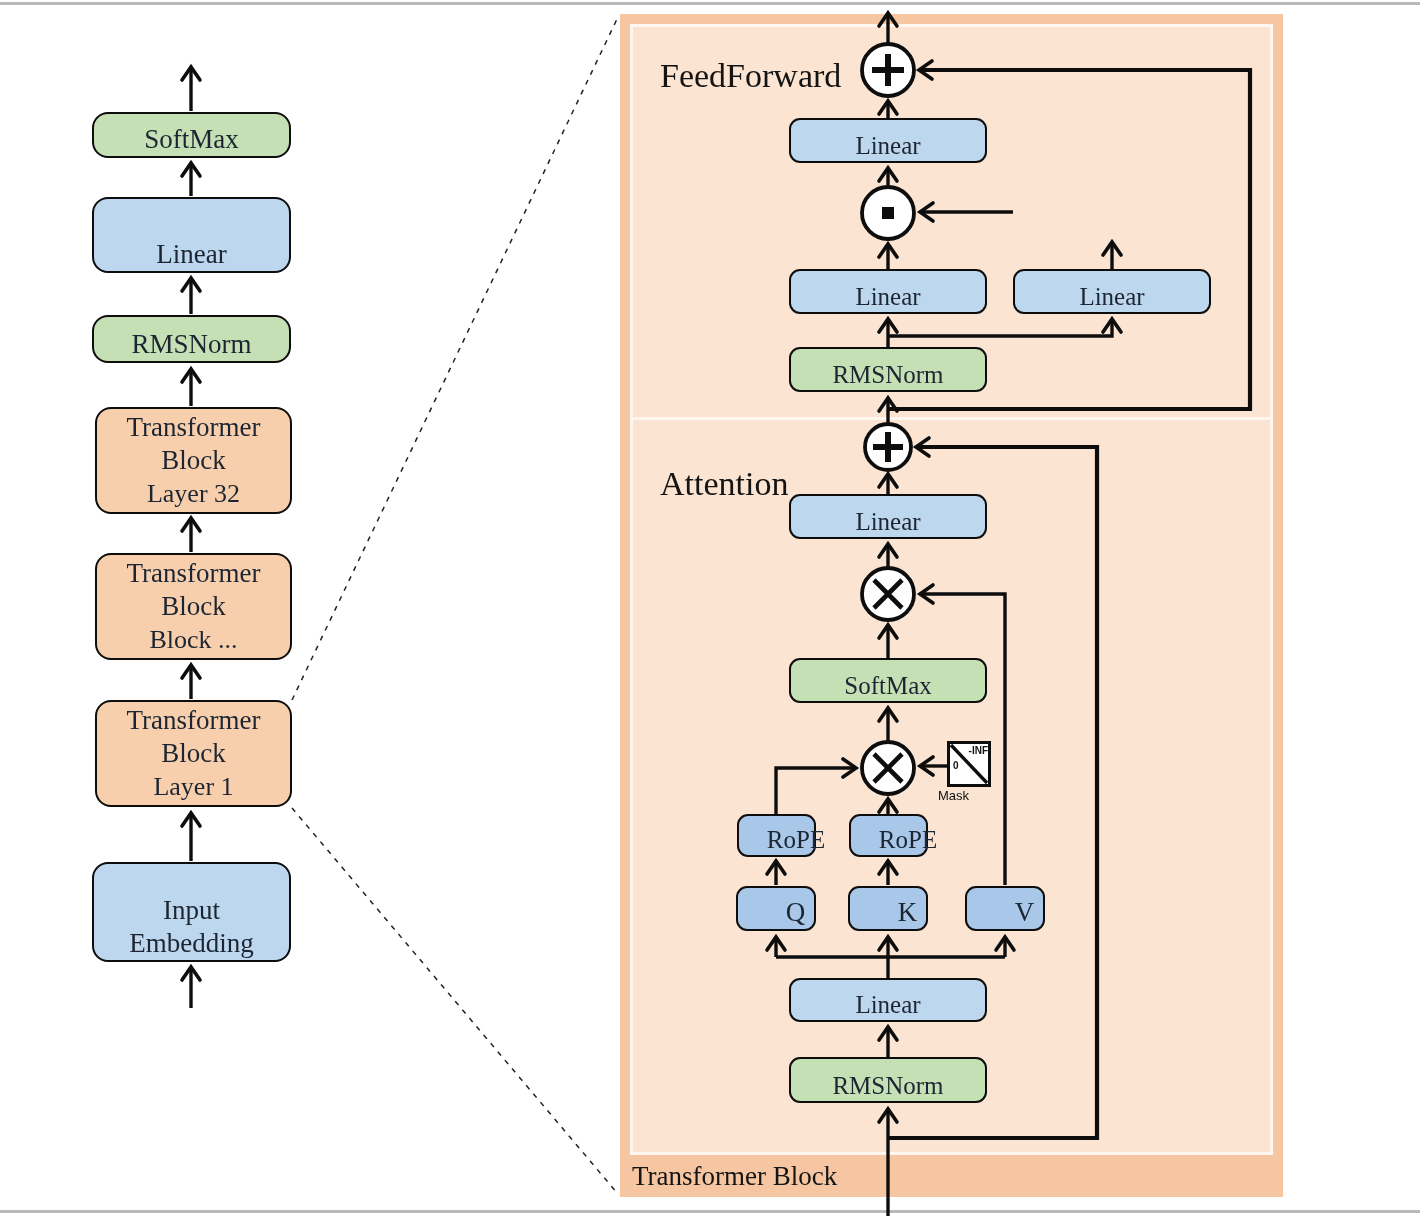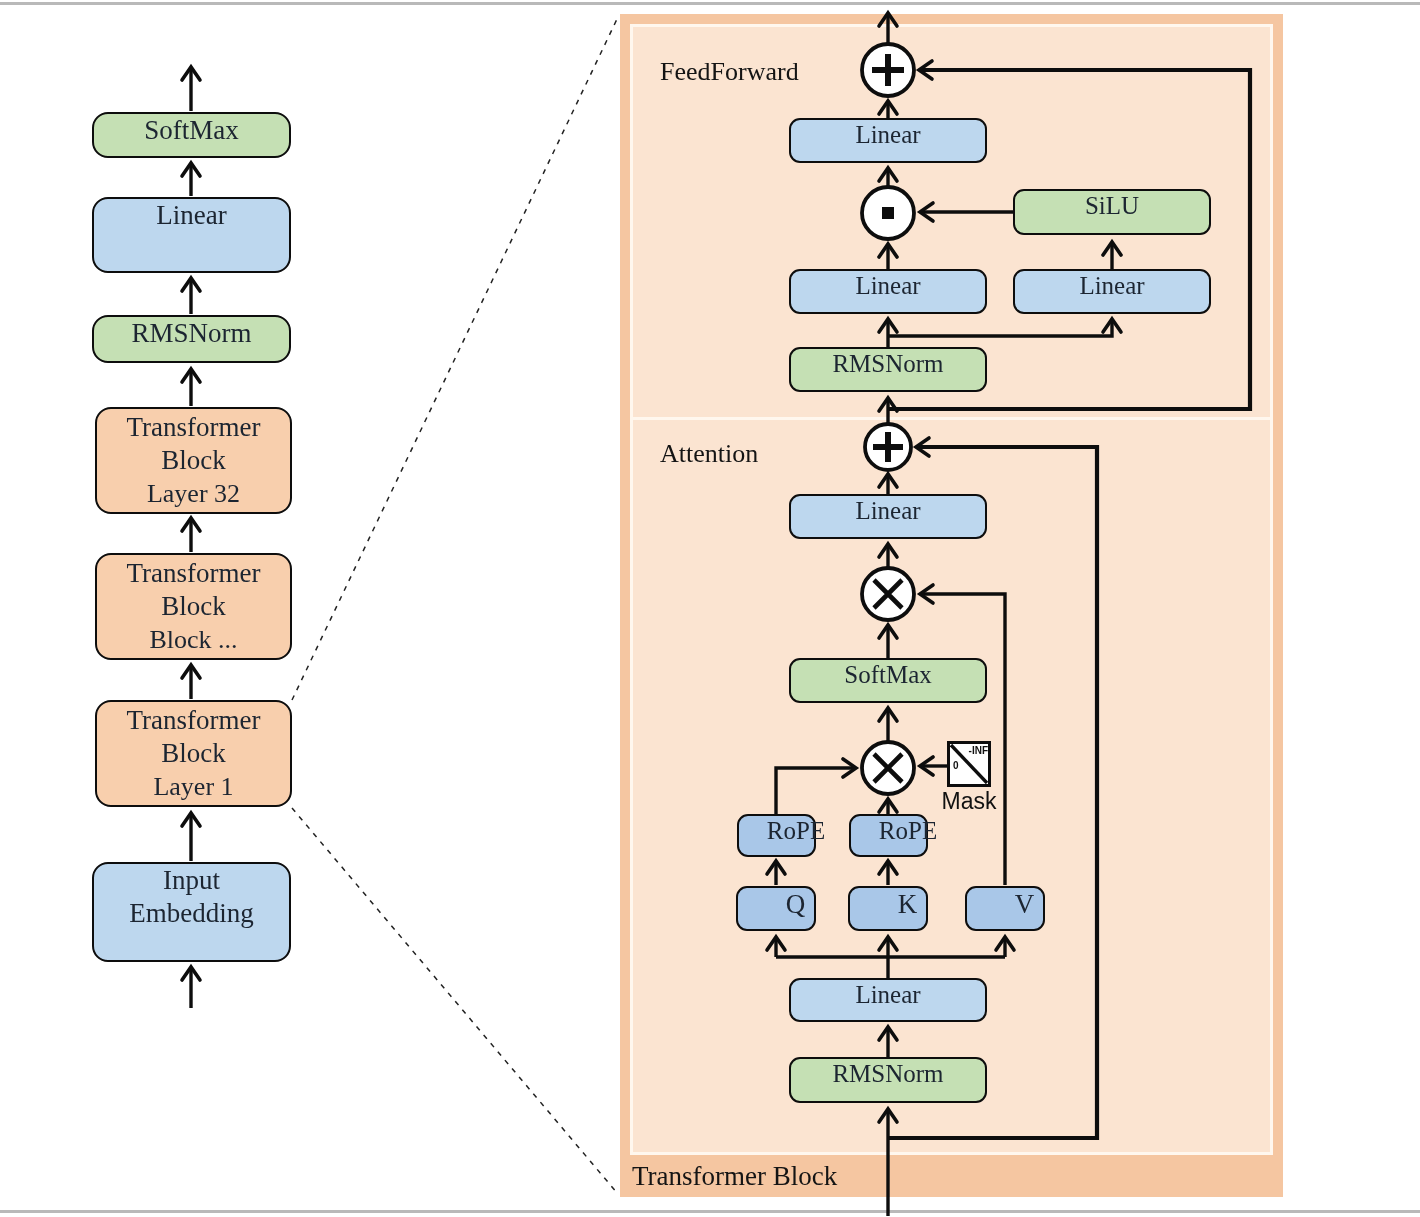--- a/index.html
+++ b/index.html
@@ -7,21 +7,21 @@
     position:relative;width:1420px;height:1217px;background:#ffffff;
     overflow:hidden;font-family:"Liberation Serif","DejaVu Serif",serif;
   }
   .frame-line{position:absolute;left:0;width:1420px;height:3px;background:var(--frame-line,#b9b9b9);}
   .frame-top{top:2px;}
   .frame-bottom{top:1210px;}
 
   
   .box{
     position:absolute;box-sizing:border-box;border:2.5px solid #0d0d0d;border-radius:11px;
-    display:flex;flex-direction:column;align-items:center;justify-content:flex-start;
+    display:flex;flex-direction:column;align-items:center;justify-content:flex-end;
     color:var(--text,#1c2531);text-align:center;line-height:1.22;
   }
   .blue{background:var(--blue-block,#bdd7ee);}
   .blue2{background:var(--blue-small,#a9c7e8);padding-left:39px;}
   .green{background:var(--green-block,#c5e0b4);}
   .orange{background:var(--orange-block,#f8cfad);}
   .r16{border-radius:16px;}
   .f27{font-size:27px;}
   .f25{font-size:25px;}
   .sub{font-size:26px;margin-top:1px;}
@@ -31,61 +31,61 @@
     position:absolute;left:620px;top:14px;width:663px;height:1183px;
     background:var(--panel-outer,#f5c6a1);
   }
   .panel-inner{
     position:absolute;box-sizing:border-box;left:10px;width:643px;
     background:var(--panel-inner,#fbe4d1);border:3px solid rgba(255,250,243,0.85);
   }
   .panel-ff{top:10px;height:403px;}
   .panel-attn{top:403px;height:738px;}
   .panel-label{
-    position:absolute;font-size:26px;color:#141414;
+    position:absolute;font-size:34px;color:#141414;
   }
   .panel-title{
     position:absolute;left:12px;top:1147px;font-size:27px;color:#141414;
   }
 
   
   .mask{
     position:absolute;left:947px;top:741px;width:44px;height:46px;box-sizing:border-box;
     background:#ffffff;border:3px solid #0d0d0d;
   }
   .mask svg{position:absolute;left:0;top:0;}
   .mask .neg-inf{
     position:absolute;right:0px;top:1px;font-family:"Liberation Sans",sans-serif;
     font-size:10px;font-weight:bold;color:#111;
   }
   .mask .zero{
     position:absolute;left:3px;top:16px;font-family:"Liberation Sans",sans-serif;
     font-size:10px;font-weight:bold;color:#111;
   }
   .mask-caption{
-    position:absolute;left:938px;top:788px;width:62px;text-align:center;
-    font-family:"Liberation Sans",sans-serif;font-size:23px;color:#111;
+    position:absolute;left:938px;top:788px;width:62px;
+    font-family:"Liberation Sans",sans-serif;font-size:13px;color:#111;
   }
 
   svg.overlay{position:absolute;left:0;top:0;pointer-events:none;}
 </style>
 </head>
 <body>
 
 <div id="stage">
   <div class="frame-line frame-top"></div>
   <div class="frame-line frame-bottom"></div>
 
   <div class="panel-outer">
     <div class="panel-inner panel-ff"></div>
     <div class="panel-inner panel-attn"></div>
     <div class="panel-title">Transformer Block</div>
   </div>
   <div class="panel-label" style="left:660px;top:57px;">FeedForward</div>
-  <div class="panel-label" style="left:660px;top:439px;">Attention</div>
+  <div class="panel-label" style="left:660px;top:465px;">Attention</div>
 
   <svg class="overlay" width="1420" height="1217" viewBox="0 0 1420 1217">
     <defs>
       <marker id="ah" markerUnits="userSpaceOnUse" markerWidth="26" markerHeight="26" refX="16" refY="12" orient="auto" overflow="visible">
         <path d="M4 3 L17 12 L4 21" fill="none" stroke="#0d0d0d" stroke-width="3.6" stroke-linecap="round" stroke-linejoin="miter"></path>
       </marker>
     </defs>
 
     <g stroke="#222" stroke-width="1.5" stroke-dasharray="5 6" fill="none">
       <path d="M292 700 L618 17"></path>
@@ -180,23 +180,20 @@
     <span class="f27">Transformer Block</span>
     <span class="sub">Layer 1</span>
   </div>
   <div class="box blue r16 f27" style="left:92px;top:862px;width:199px;height:100px;padding:0 27px;">
     <span>Input Embedding</span>
   </div>
 
   <div class="box blue f25" style="left:789px;top:118px;width:198px;height:45px;">
     <span>Linear</span>
   </div>
-  <div class="box green f25" style="left:1013px;top:189px;width:198px;height:46px;">
-    <span>SiLU</span>
-  </div>
   <div class="box blue f25" style="left:789px;top:269px;width:198px;height:45px;">
     <span>Linear</span>
   </div>
   <div class="box blue f25" style="left:1013px;top:269px;width:198px;height:45px;">
     <span>Linear</span>
   </div>
   <div class="box green f25" style="left:789px;top:347px;width:198px;height:45px;">
     <span>RMSNorm</span>
   </div>
 

